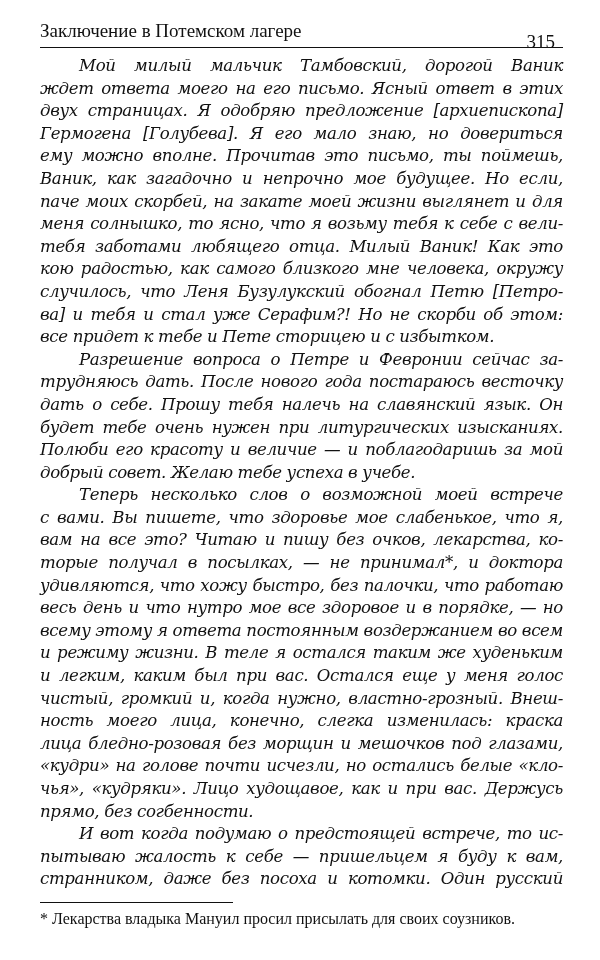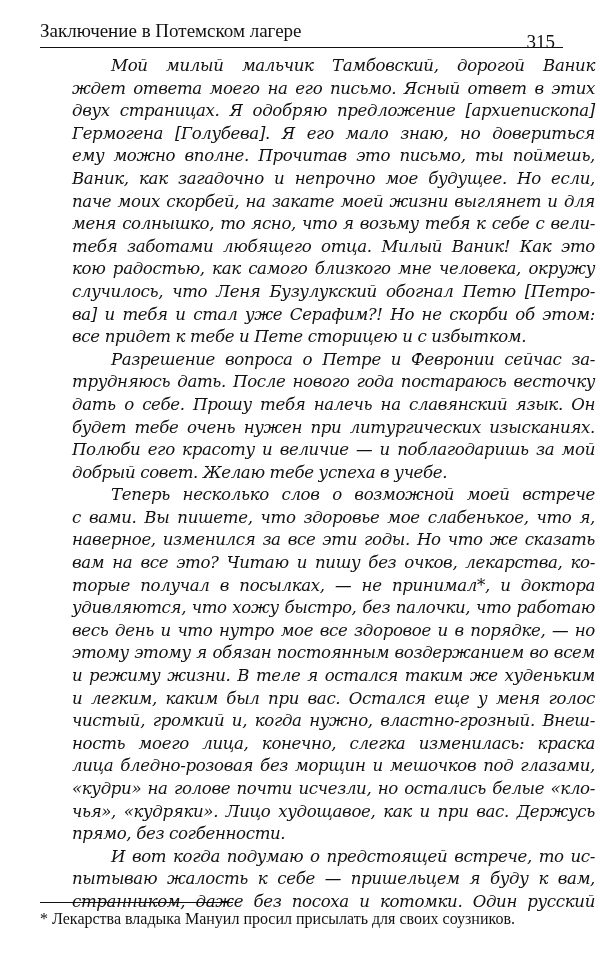--- a/index.html
+++ b/index.html
@@ -46,21 +46,20 @@
     .body-text {
       position: absolute;
       left: 40px;
       top: 55px;
       width: 523px;
       font-family: "DejaVu Serif", "Liberation Serif", serif;
       font-style: italic;
       font-size: 16.6px;
       line-height: 22.6px;
       letter-spacing: -0.35px;
-      margin-left: 32px;
     }
     .line {
       display: block;
       height: 22.6px;
       white-space: nowrap;
       text-align: justify;
       text-align-last: justify;
     }
     .line.last {
       text-align-last: left;
@@ -118,26 +117,25 @@
     <span class="line">трудняюсь дать. После нового года постараюсь весточку</span>
     <span class="line">дать о себе. Прошу тебя налечь на славянский язык. Он</span>
     <span class="line">будет тебе очень нужен при литургических изысканиях.</span>
     <span class="line">Полюби его красоту и величие — и поблагодаришь за мой</span>
     <span class="line last">добрый совет. Желаю тебе успеха в учебе.</span>
   </div>
 
   <div>
     <span class="line indent">Теперь несколько слов о возможной моей встрече</span>
     <span class="line">с вами. Вы пишете, что здоровье мое слабенькое, что я,</span>
-    <span class="line">наверное, изменился за все эти годы. Но что же сказать</span>
     <span class="line">вам на все это? Читаю и пишу без очков, лекарства, ко-</span>
     <span class="line">торые получал в посылках, — не принимал*, и доктора</span>
     <span class="line">удивляются, что хожу быстро, без палочки, что работаю</span>
     <span class="line">весь день и что нутро мое все здоровое и в порядке, — но</span>
-    <span class="line">этому этому я обязан постоянным воздержанием во всем</span>
+    <span class="line">всему этому я ответа постоянным воздержанием во всем</span>
     <span class="line">и режиму жизни. В теле я остался таким же худеньким</span>
     <span class="line">и легким, каким был при вас. Остался еще у меня голос</span>
     <span class="line">чистый, громкий и, когда нужно, властно-грозный. Внеш-</span>
     <span class="line">ность моего лица, конечно, слегка изменилась: краска</span>
     <span class="line">лица бледно-розовая без морщин и мешочков под глазами,</span>
     <span class="line">«кудри» на голове почти исчезли, но остались белые «кло-</span>
     <span class="line">чья», «кудряки». Лицо худощавое, как и при вас. Держусь</span>
     <span class="line last">прямо, без согбенности.</span>
   </div>
 

